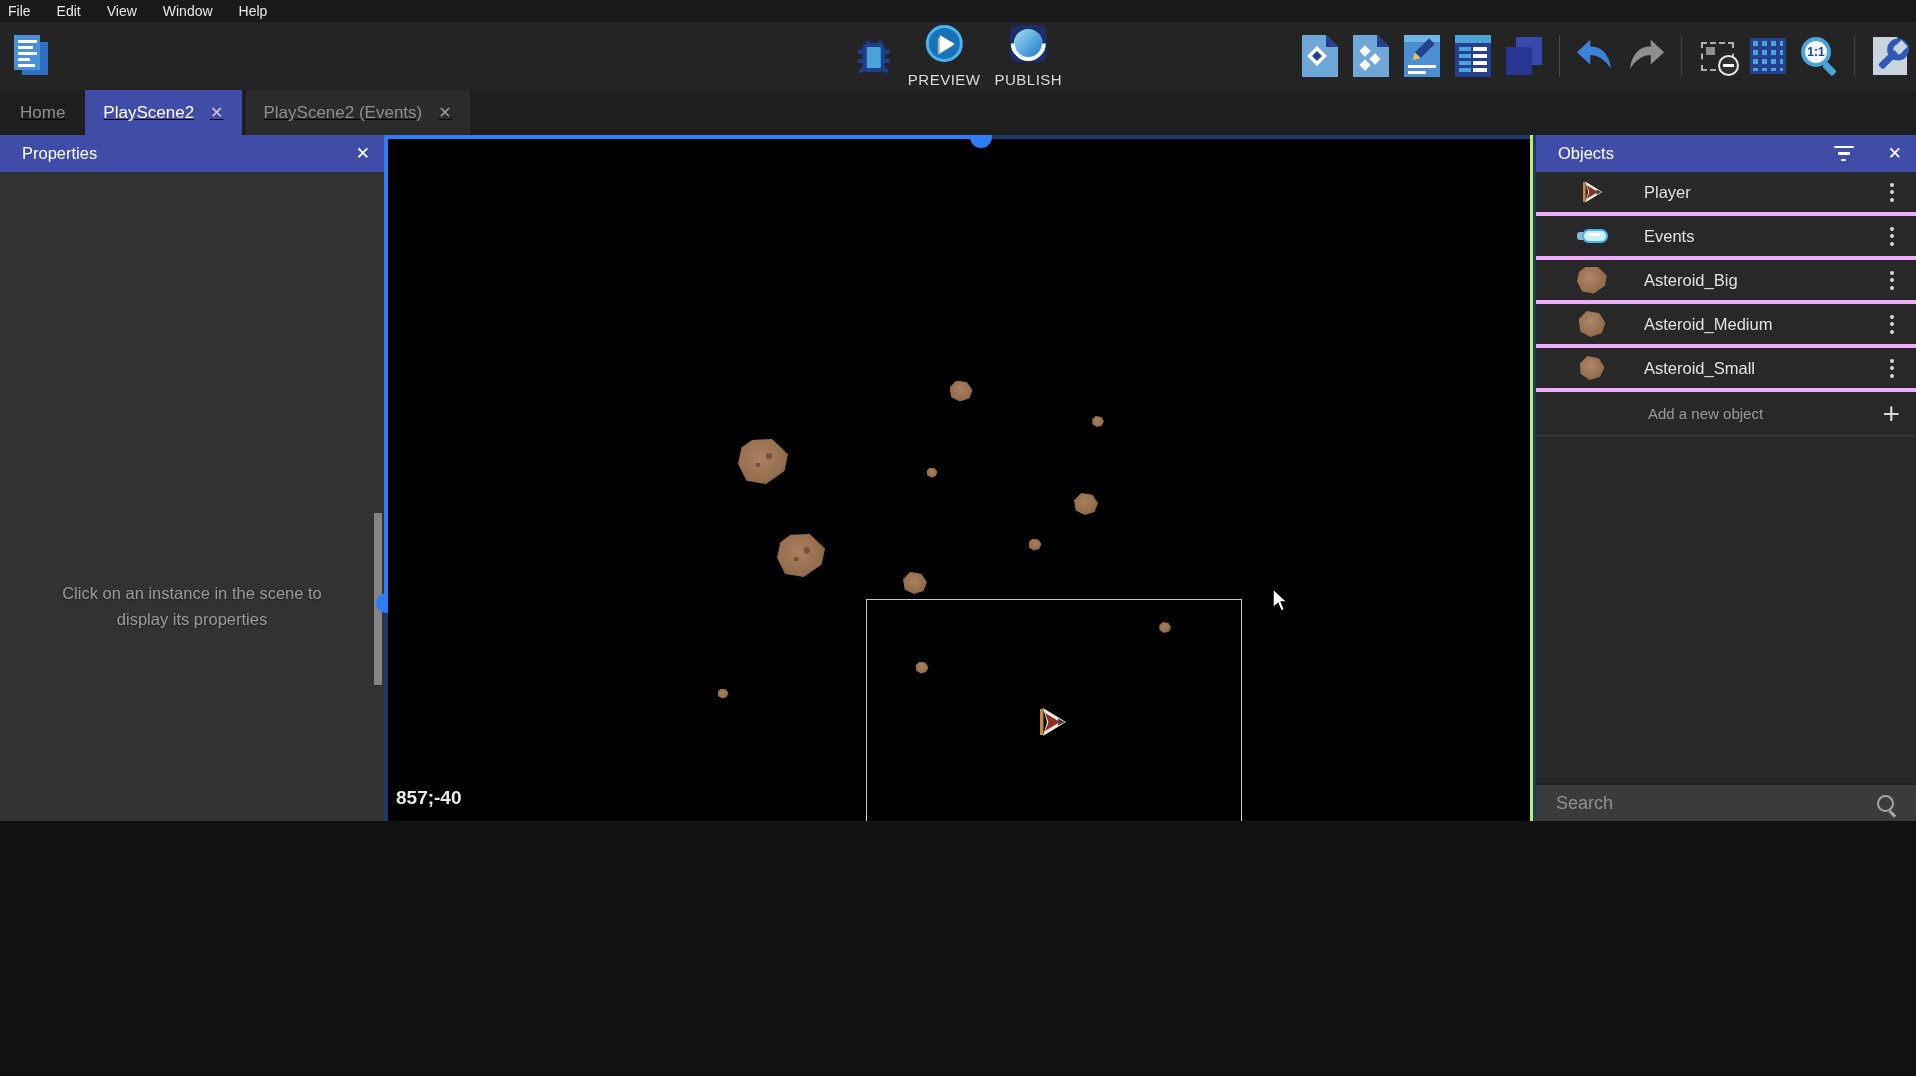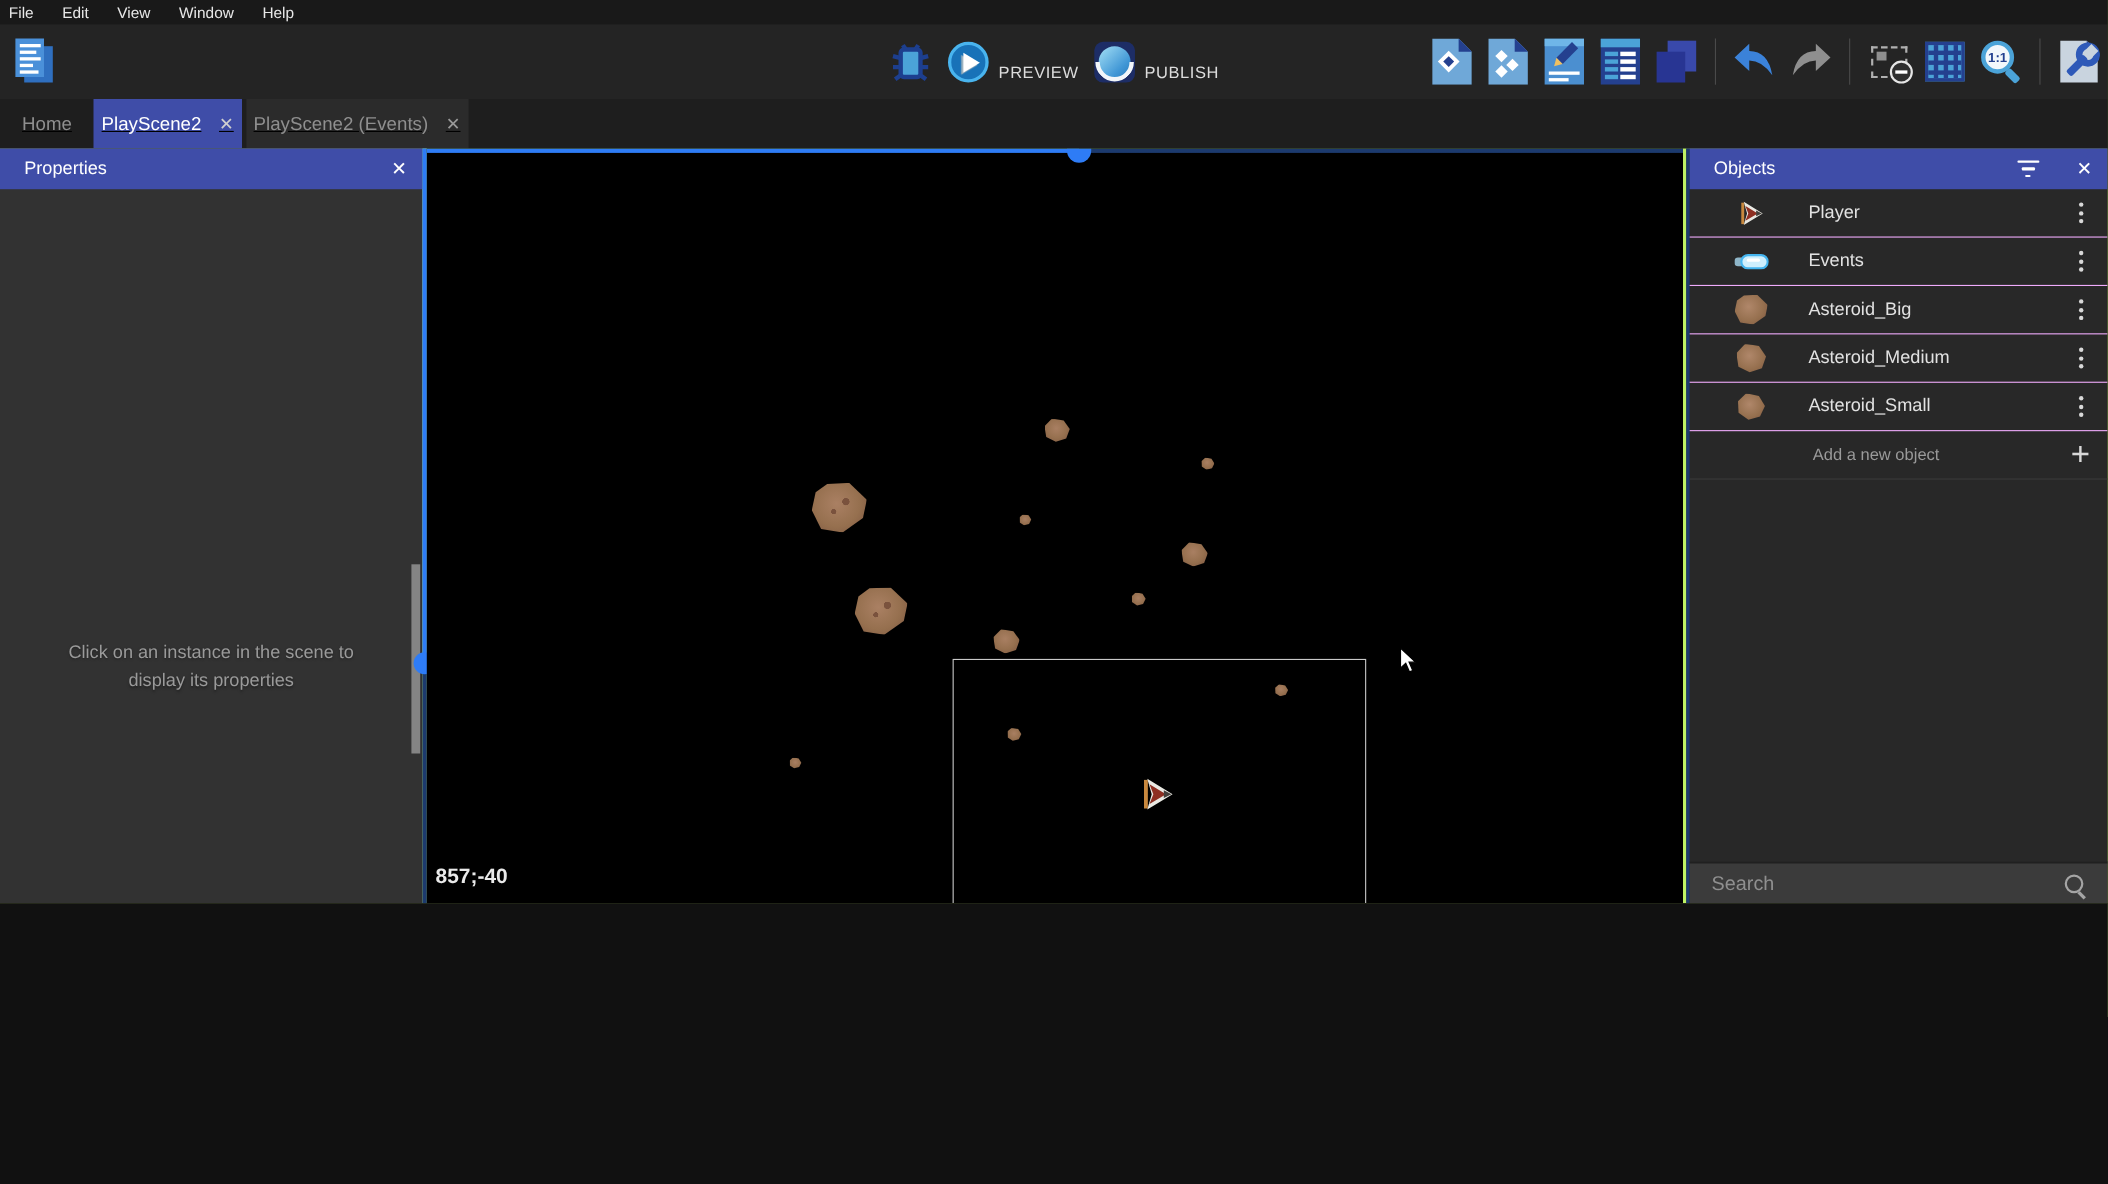--- a/index.html
+++ b/index.html
@@ -10,21 +10,21 @@
   .menubar { height:22px; background:#191919; display:flex; align-items:center; padding-left:8px; gap:26px; }
   .menubar span { color:#e8e8e8; font-size:14px; cursor:default; }
 
   
   .toolbar { height:68px; background:#242424; position:relative; display:flex; align-items:center; }
   .pm-btn { margin-left:8px; width:46px; height:52px; display:flex; align-items:center; justify-content:center; }
 
   .toolbar-center { position:absolute; left:50%; top:0; height:100%; transform:translateX(-50%);
     display:flex; align-items:center; gap:14px; }
   .tb-label { color:#dcdcdc; font-size:15px; letter-spacing:.5px; }
-  .launch-btn { display:flex; align-items:flex-end; gap:9px; cursor:pointer; }
+  .launch-btn { display:flex; align-items:center; gap:9px; cursor:pointer;flex-direction:column; }
 
   .preview-circle { width:37px; height:37px; border-radius:50%; background:#1872b8;
     border:3px solid #49b4ee; position:relative; }
   .preview-circle::after { content:""; position:absolute; left:11px; top:7px;
     border-left:15px solid #ffffff; border-top:9px solid transparent; border-bottom:9px solid transparent;
     filter:drop-shadow(-2px 2px 0 #9fb3bf); }
   .publish-globe { width:37px; height:37px; border-radius:8px; background:#1d2d66;
     position:relative; display:flex; align-items:center; justify-content:center; }
   .publish-globe .sphere { width:29px; height:29px; border-radius:50%;
     background:linear-gradient(135deg,#8fd0ef 15%,#3f96d5 70%,#2a7cba); }
@@ -52,21 +52,21 @@
 
   .zoom11 { width:40px; height:42px; position:relative; }
   .zoom11 .lens { position:absolute; left:2px; top:2px; width:30px; height:30px; border-radius:50%;
     background:#f2f7fb; border:4px solid #4ba3d8; display:flex; align-items:center; justify-content:center;
     color:#24408f; font-weight:bold; font-size:12px; }
   .zoom11 .handle { position:absolute; left:27px; top:27px; width:7px; height:14px; background:#4ba3d8;
     transform:rotate(-45deg); border-radius:2px; }
 
   
   .tabbar { height:45px; background:#1e1e1e; display:flex; align-items:stretch;text-decoration:underline; }
-  .tab { display:flex; align-items:center; padding:0 7px; font-size:17px; color:#8f8f8f; gap:16px; cursor:pointer; }
+  .tab { display:flex; align-items:center; padding:0 18px; font-size:17px; color:#8f8f8f; gap:16px; cursor:pointer; }
   .tab.home { padding:0 20px; }
   .tab.active { background:#3f4da8; color:#ffffff; }
   .tab.inactive2 { background:#2b2b2b; margin-left:4px; }
   .tab .close { font-size:16px; color:#cfcfcf; }
   .tab.inactive2 .close { color:#9a9a9a; }
 
   
   .main { position:relative; height:686px; background:#bef264; }
 
   
@@ -103,21 +103,21 @@
 
   .scene-cursor { position:absolute; }
 
   
   .objects { position:absolute; right:0; top:0; width:383px; height:100%; background:#282828;
     border-left:3px solid #1c3a6e; }
   .filter-icon { display:flex; flex-direction:column; align-items:center; gap:4px; margin-right:34px; cursor:pointer; }
   .filter-icon i { display:block; height:2.5px; background:#fff; border-radius:1px; }
   .filter-icon i:nth-child(1){ width:20px; } .filter-icon i:nth-child(2){ width:12px; } .filter-icon i:nth-child(3){ width:5px; }
 
-  .obj-row { height:44px; display:flex; align-items:center; border-bottom:1px solid #f0abfc; cursor:pointer; }
+  .obj-row { height:44px; display:flex; align-items:center; border-bottom:4px solid #f0abfc; cursor:pointer; }
   .obj-icon { width:32px; height:30px; margin-left:40px; display:flex; align-items:center; justify-content:center; }
   .obj-label { margin-left:36px; color:#e2e2e2; font-size:16.5px; flex:1; }
   .kebab { display:flex; flex-direction:column; gap:3.5px; margin-right:18px; padding:4px; cursor:pointer; }
   .kebab i { width:4px; height:4px; border-radius:50%; background:#d8d8d8; }
 
   .ast-chip { background:radial-gradient(circle at 42% 40%, #b0876a 0%, #96704f 55%, #7c5540 100%); }
   .ast-chip.big { width:30px; height:27px; clip-path:polygon(28% 2%,68% 0%,100% 34%,93% 71%,56% 100%,17% 93%,0% 55%,7% 19%); }
   .ast-chip.medium { width:27px; height:26px; clip-path:polygon(30% 0%,76% 8%,100% 45%,86% 86%,45% 100%,7% 80%,0% 33%); }
   .ast-chip.small { width:25px; height:24px; clip-path:polygon(32% 0%,78% 10%,100% 48%,82% 88%,40% 100%,4% 74%,2% 30%); }
 

